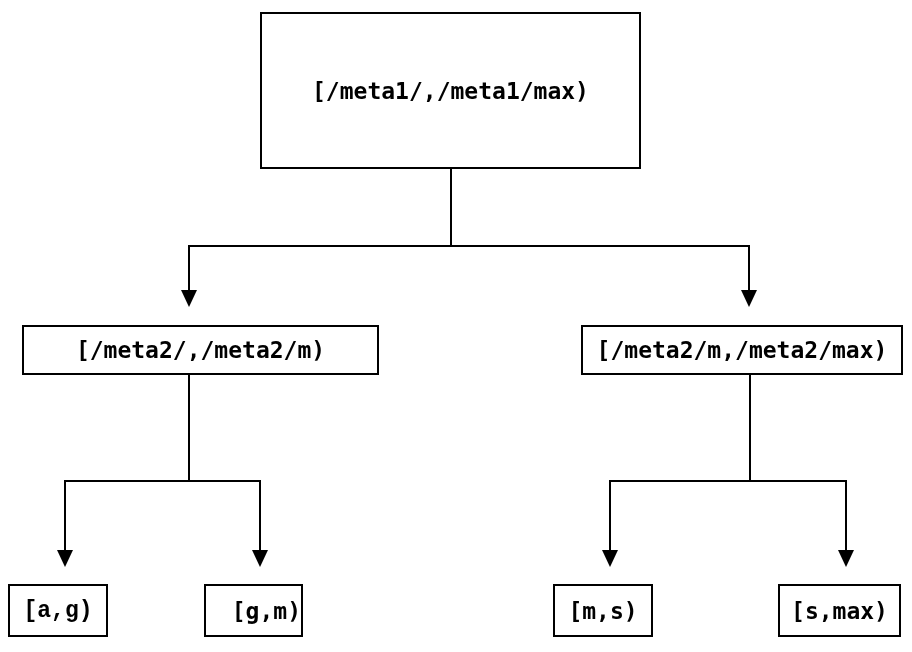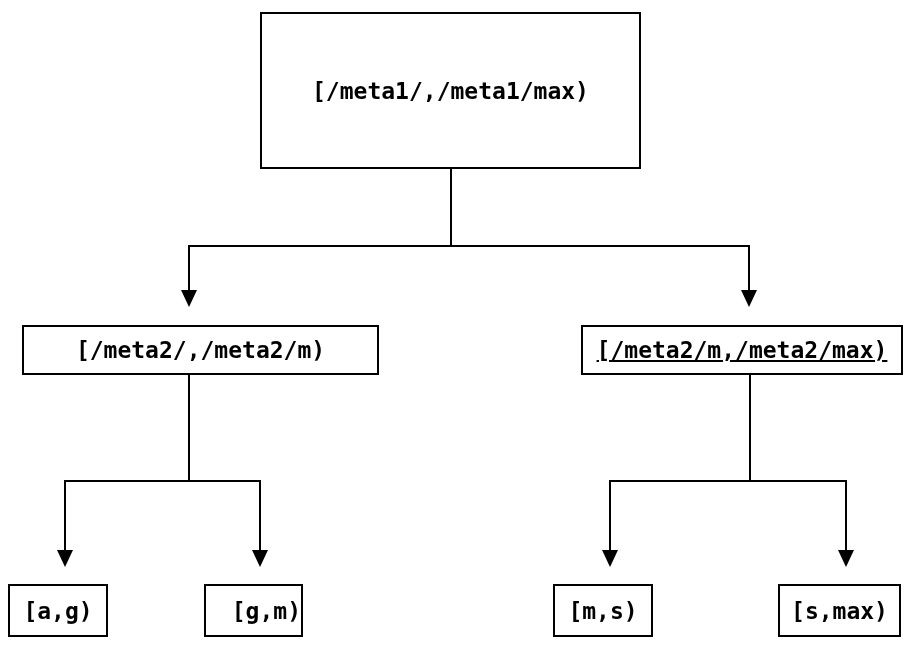--- a/index.html
+++ b/index.html
@@ -23,22 +23,22 @@
     display: flex;
     align-items: center;
     justify-content: center;
     font-weight: bold;
     font-size: 23px;
     white-space: nowrap;
     box-sizing: border-box;
   }
   .node-root   { left: 260px; top: 12px;  width: 381px; height: 157px; }
   .node-l1a    { left: 22px;  top: 325px; width: 357px; height: 50px; }
-  .node-l1b    { left: 581px; top: 325px; width: 322px; height: 50px; text-decoration: underline; }
-  .node-leaf1  { left: 8px;   top: 584px; width: 100px; height: 53px; }
+  .node-l1b    { left: 581px; top: 325px; width: 322px; height: 50px; }
+  .node-leaf1  { left: 8px;   top: 584px; width: 100px; height: 53px; font-family: Liberation Mono, monospace; }
   .node-leaf2  { left: 204px; top: 584px; width: 99px;  height: 53px; justify-content: flex-end; }
   .node-leaf3  { left: 553px; top: 584px; width: 100px; height: 53px; }
   .node-leaf4  { left: 778px; top: 584px; width: 123px; height: 53px; }
 
   .line {
     position: absolute;
     background: #000000;
   }
   
   .l1-stem       { left: 450px; top: 169px; width: 2px;   height: 78px; }

